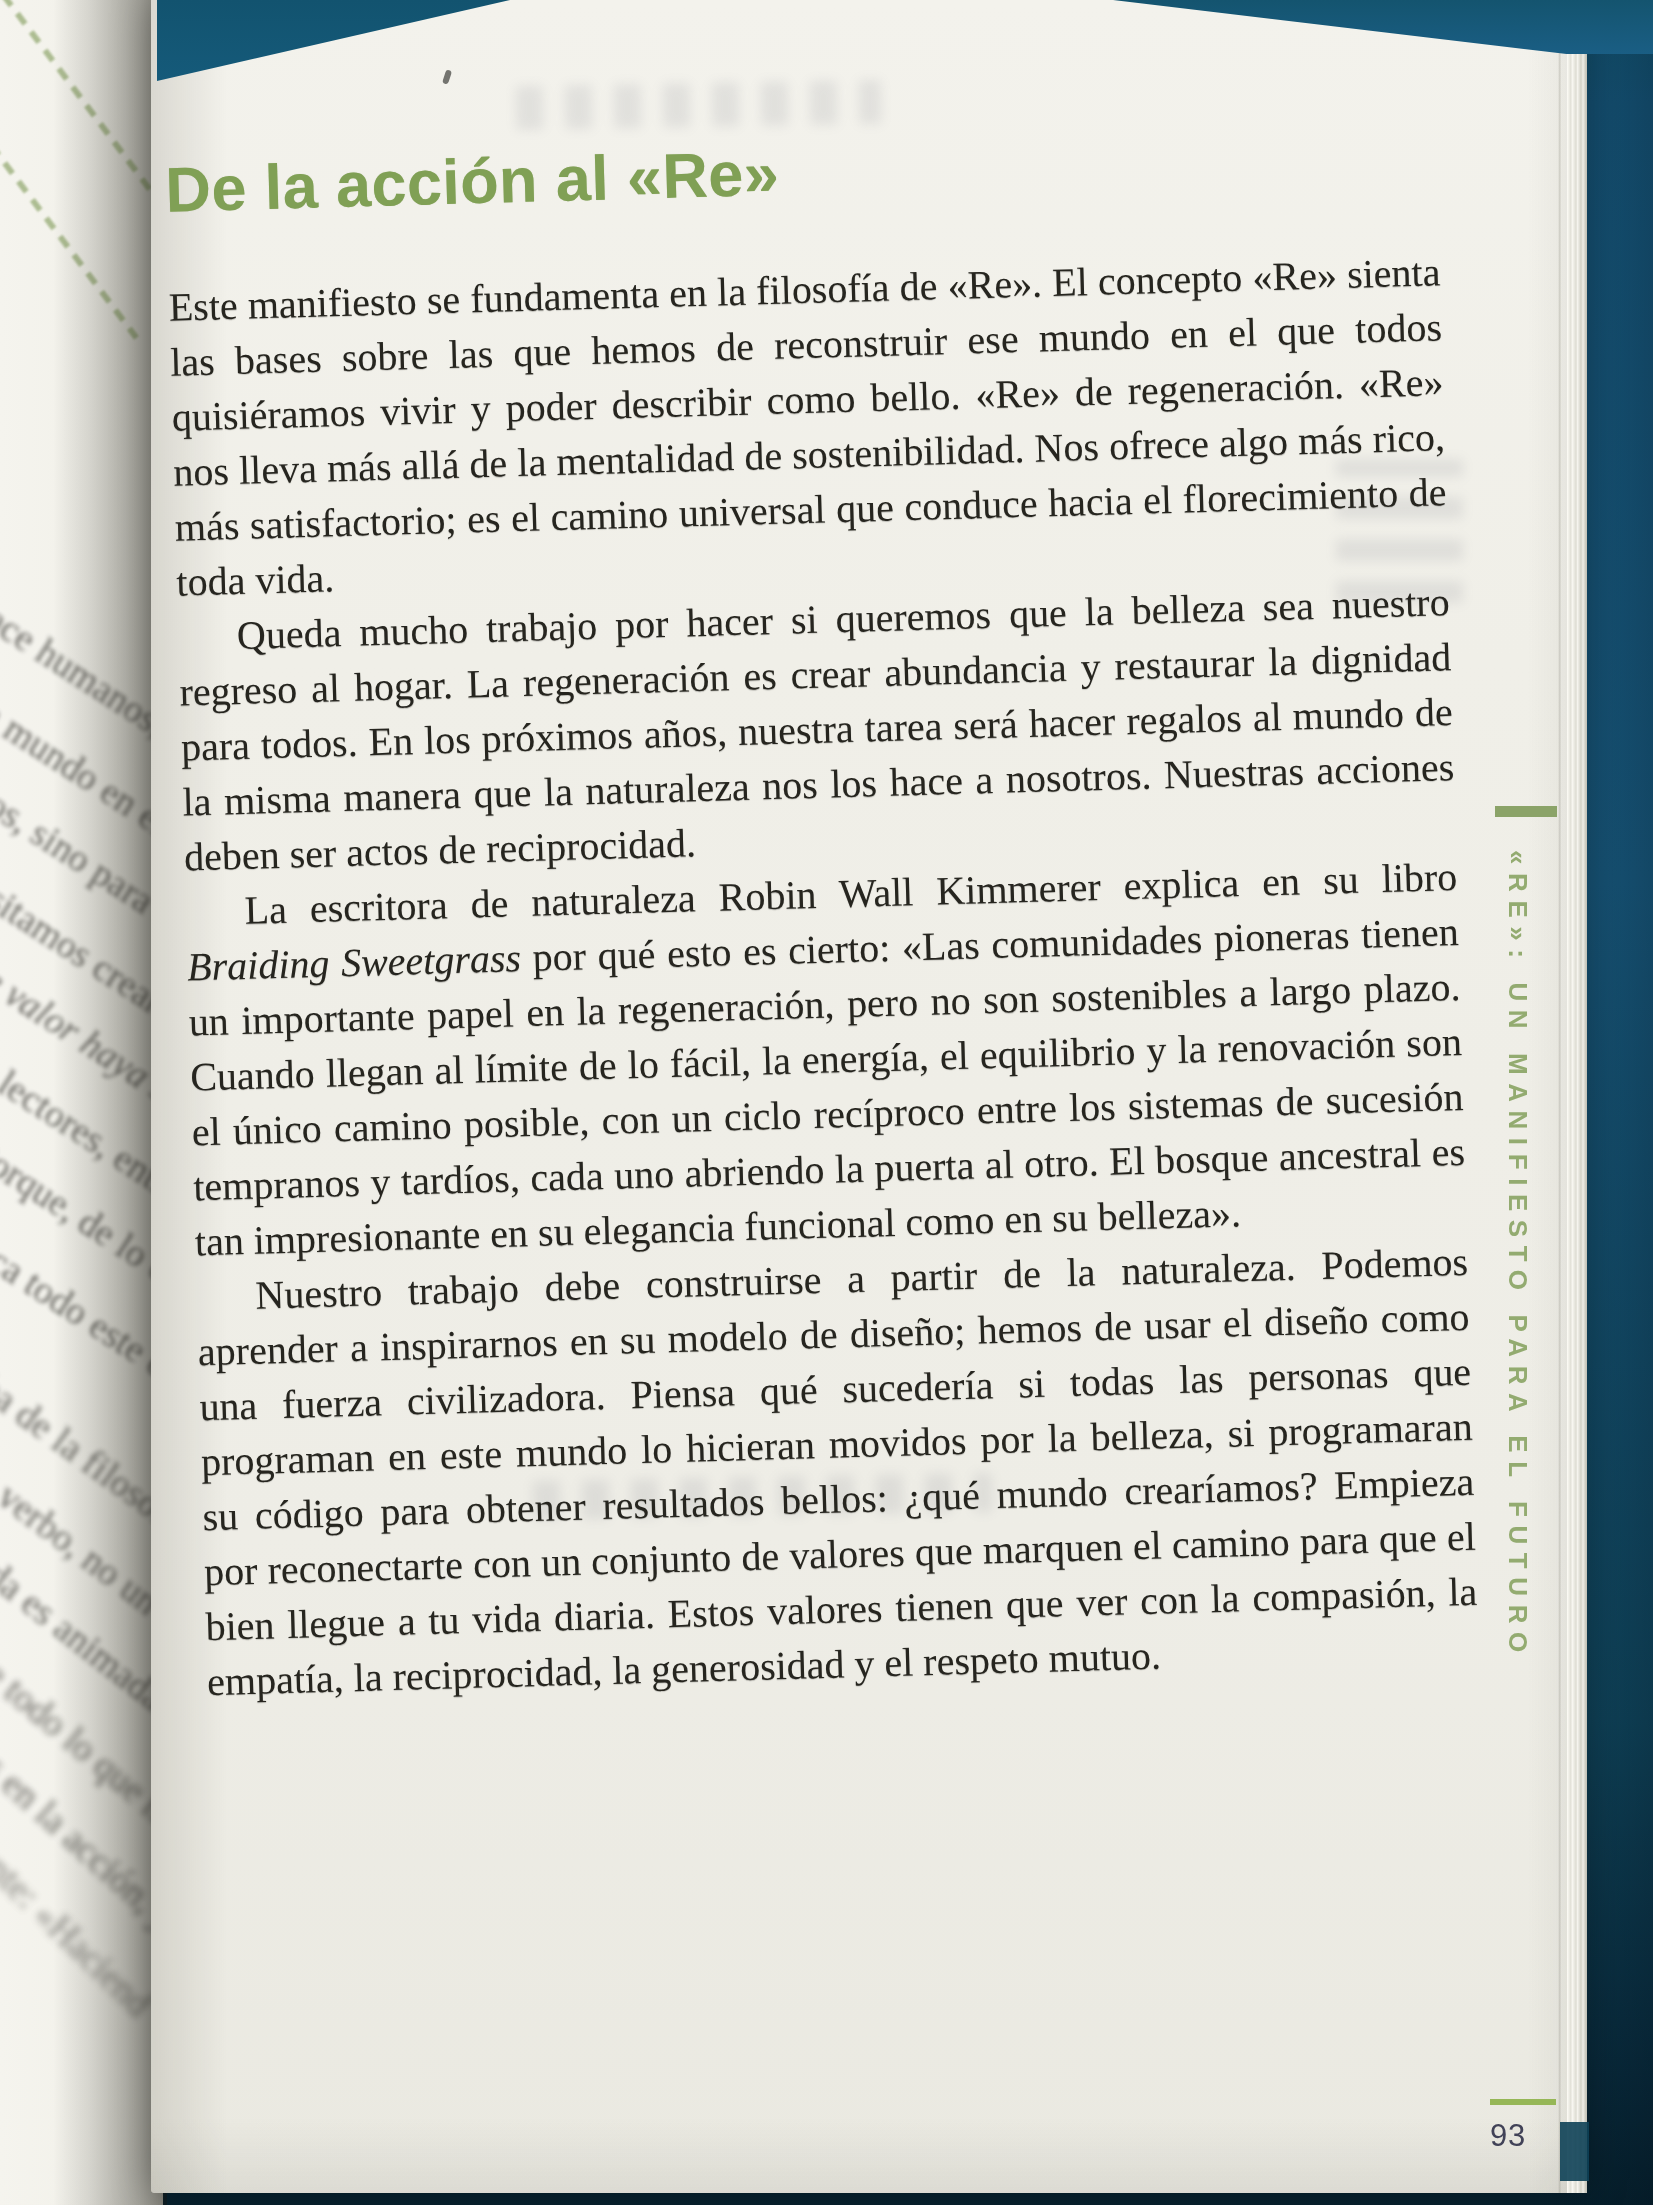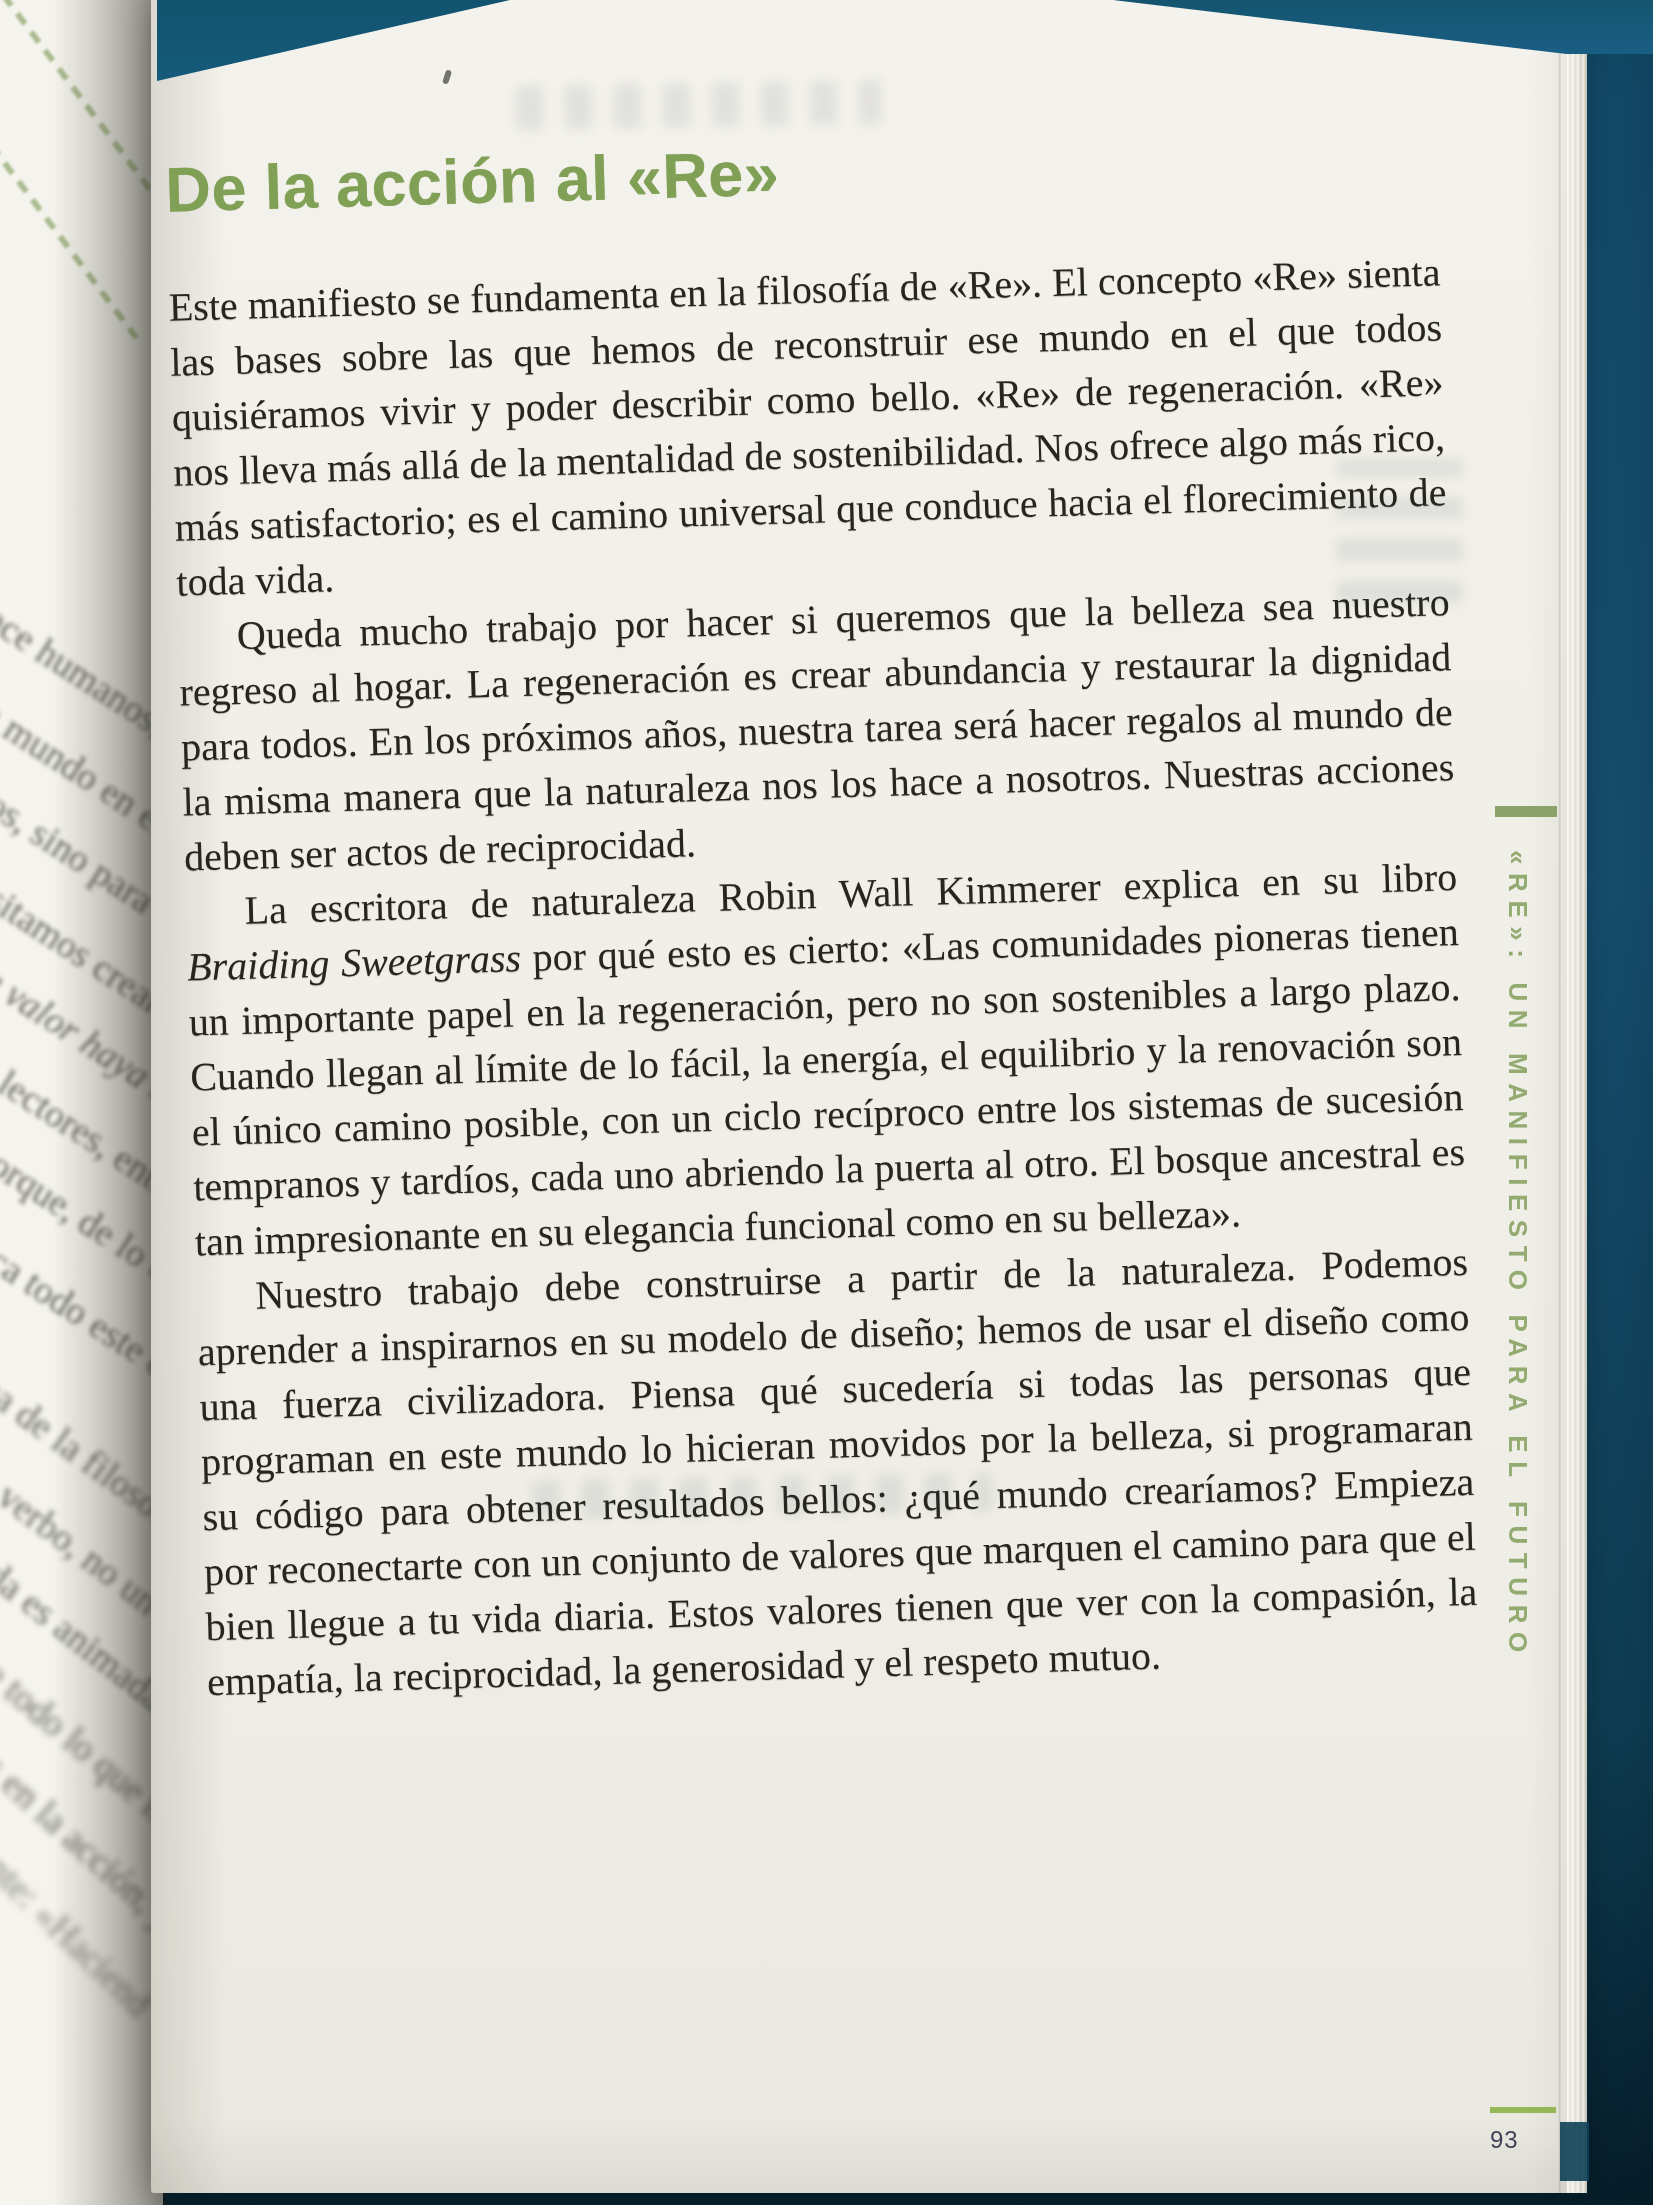--- a/index.html
+++ b/index.html
@@ -103,21 +103,21 @@
     writing-mode:vertical-rl;
     font-family:"Liberation Sans",sans-serif;font-weight:700;
     font-size:26px;letter-spacing:.33em;color:#93ab70;
     white-space:nowrap;
   }
   
   .footer{position:absolute;right:31px;bottom:39px;width:66px;}
   .footer-rule{width:66px;height:6.8px;background:#96b757;}
   .page-number{
     margin-top:12.7px;font-family:"Liberation Sans",sans-serif;
-    font-size:24px;color:#414257;text-align:left;letter-spacing:0.8px;
+    font-size:31px;color:#414257;text-align:left;letter-spacing:0.8px;
   }
 </style>
 </head>
 <body>
 
 <div class="scene">
 
   <div class="left-page">
     <div class="green-dash dash1"></div>
     <div class="green-dash dash2"></div>

